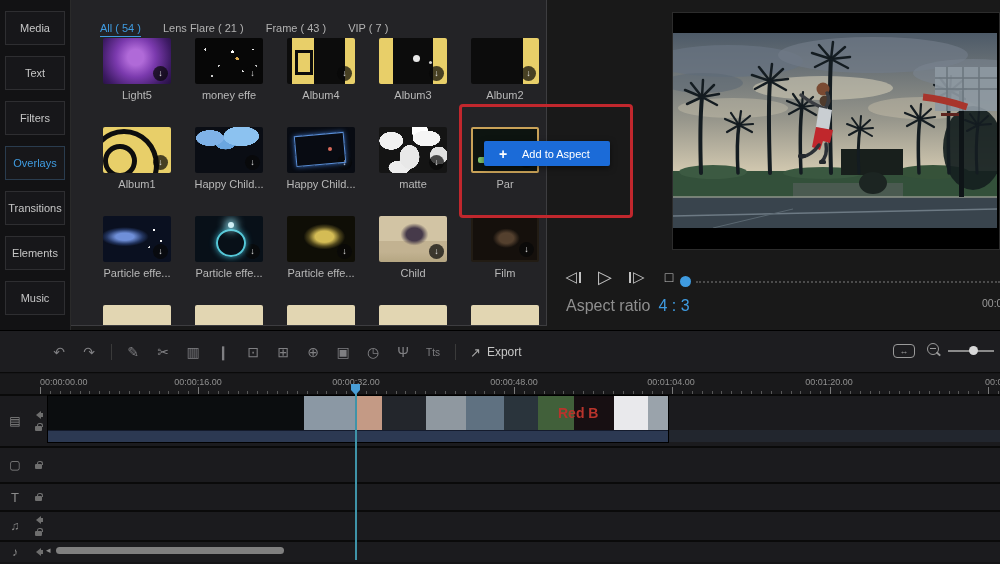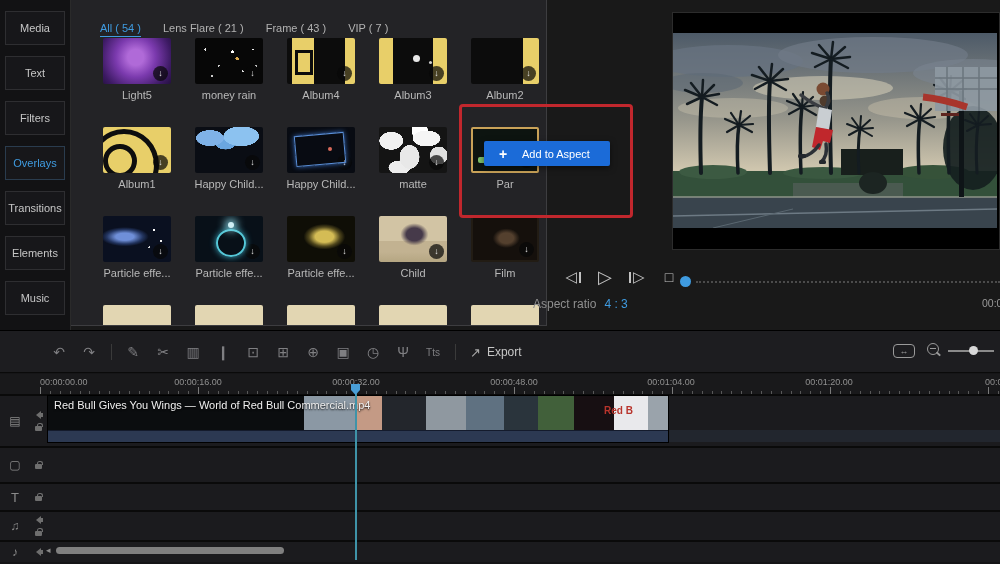--- a/index.html
+++ b/index.html
@@ -48,21 +48,21 @@
   .v-film{background:radial-gradient(ellipse 18px 13px at 52% 48%,#54402e 0 40%,transparent 75%),#15100c;border:2px solid #221c14;}
   .v-dogrow{background:radial-gradient(ellipse 16px 12px at 58% 85%,#473a50 0 45%,transparent 75%),linear-gradient(180deg,#e2d6b2 0 60%,#cfc09a);}
   
   .vframe{position:absolute;left:672px;top:12px;width:326px;height:236px;background:#000;border:1px solid #2c2c2c;}
   .scene{position:absolute;left:0;top:20px;}
   .pv-controls{position:absolute;left:562px;top:267px;display:flex;gap:10px;align-items:center;}
   .pvc-btn{width:22px;height:20px;display:flex;align-items:center;justify-content:center;gap:1.5px;color:#c2c2c2;font-size:15px;cursor:pointer;}
   .pvc-bar{width:2px;height:11px;background:#c2c2c2;}
   .dotline{position:absolute;left:696px;top:281px;width:304px;border-top:2px dotted #4b4b4b;cursor:pointer;}
   .seek-dot{position:absolute;left:680px;top:276px;width:11px;height:11px;border-radius:50%;background:#3f9be0;cursor:pointer;}
-  .aspect{position:absolute;left:533px;top:297px;font-size:12px;color:#8f8f8f;text-align:right;}
+  .aspect{position:absolute;left:566px;top:297px;font-size:16px;color:#8f8f8f;text-align:right;}
   .aspect .blue{color:#3f9be0;margin-left:8px;cursor:pointer;}
   .pv-time{position:absolute;left:982px;top:297px;font-size:10.5px;color:#9a9a9a;white-space:nowrap;}
   
   .redbox{position:absolute;left:459px;top:104px;width:168px;height:108px;border:3px solid #c1272d;border-radius:4px;z-index:40;}
   .ctx{position:absolute;left:484px;top:141px;width:126px;z-index:50;box-shadow:0 2px 6px rgba(0,0,0,.5);border-radius:2px;overflow:hidden;}
   .ctx-row{height:25px;display:flex;align-items:center;font-size:11px;background:#f2f2f2;color:#333;cursor:pointer;}
   .ctx-row.hl{background:#1b6bd8;color:#fff;}
   .ctx-ic{width:38px;display:flex;align-items:center;justify-content:center;}
   .plus{font-size:14px;font-weight:bold;}
   
@@ -95,21 +95,21 @@
   .ic-spk{position:relative;width:9px;height:8px;}
   .ic-spk::before{content:"";position:absolute;right:0;top:2px;width:3px;height:4px;background:#6e6e6e;}
   .ic-spk::after{content:"";position:absolute;right:2px;top:0;width:0;height:0;border:4px solid transparent;border-right:5px solid #6e6e6e;}
   .ic-lock{position:relative;width:7px;height:5px;background:#6e6e6e;border-radius:1px;margin-top:3px;}
   .ic-lock::before{content:"";position:absolute;left:1.5px;top:-3.5px;width:4px;height:3px;border:1px solid #6e6e6e;border-bottom:none;border-radius:2.5px 2.5px 0 0;}
   .audio-lane{position:absolute;left:48px;top:430px;width:952px;height:12px;background:#22262e;}
   .clip{position:absolute;left:48px;top:396px;width:620px;height:46px;outline:1px solid #000;cursor:pointer;z-index:5;}
   .clip-film{display:flex;height:34px;overflow:hidden;}
   .clip-audio{height:12px;background:#2c3952;border-top:1px solid #141b2c;box-sizing:border-box;}
   .clip-title{position:absolute;left:6px;top:3px;font-size:11px;color:#efefef;white-space:nowrap;text-shadow:0 1px 2px #000;z-index:6;}
-  .clip-frametext{position:absolute;left:556px;top:9px;font-size:10px;color:#b8342c;font-weight:bold;z-index:6;}
+  .clip-frametext{position:absolute;left:510px;top:9px;font-size:14px;color:#b8342c;font-weight:bold;z-index:6;}
   
   .ph-flag{position:absolute;left:351px;top:384px;width:9px;height:11px;background:#4a9fd8;
      clip-path:polygon(0 0,100% 0,100% 55%,50% 100%,0 55%);z-index:20;cursor:pointer;}
   .ph-line{position:absolute;left:355px;top:394px;width:1.5px;height:166px;background:#3f93a8;z-index:19;}
   
   .hscroll{position:absolute;left:56px;top:547px;width:228px;height:7px;border-radius:3.5px;background:#7f7f7f;cursor:pointer;z-index:21;}
   .hs-arrow{position:absolute;left:46px;top:545px;font-size:9px;color:#8a8a8a;cursor:pointer;z-index:21;}
 </style>
 </head>
 <body>
@@ -137,21 +137,21 @@
         <div class="cell">
           <div class="thumb v-light5">
             <div class="dl">↓</div>
           </div>
           <div class="th-label">Light5</div>
         </div>
         <div class="cell">
           <div class="thumb v-money">
             <div class="dl">↓</div>
           </div>
-          <div class="th-label">money rain</div>
+          <div class="th-label">money effe</div>
         </div>
         <div class="cell">
           <div class="thumb v-album4">
             <div class="dl">↓</div>
           </div>
           <div class="th-label">Album4</div>
         </div>
         <div class="cell">
           <div class="thumb v-album3">
             <div class="dl">↓</div>
@@ -592,21 +592,20 @@
       <div class="lane" style="top: 540px; height: 20px;">
         <div class="hdr" style="height: 20px; font-size: 12px;">♪</div>
         <div class="ctrls" style="height: 20px;">
           <span class="ic-spk"></span>
         </div>
       </div>
     </div>
   <div class="audio-lane"></div>
 
   <div class="clip" id="clip">
-    <div class="clip-title">Red Bull Gives You Wings — World of Red Bull Commercial.mp4</div>
     <div class="clip-frametext">Red B</div>
     <div class="clip-film" id="clipfilm">
         <div style="width: 256px; height: 34px; background: rgb(11, 13, 15); flex: 0 0 auto;"></div>
         <div style="width: 52px; height: 34px; background: rgb(139, 152, 164); flex: 0 0 auto;"></div>
         <div style="width: 26px; height: 34px; background: rgb(196, 154, 133); flex: 0 0 auto;"></div>
         <div style="width: 44px; height: 34px; background: rgb(35, 38, 44); flex: 0 0 auto;"></div>
         <div style="width: 40px; height: 34px; background: rgb(143, 152, 160); flex: 0 0 auto;"></div>
         <div style="width: 38px; height: 34px; background: rgb(95, 113, 129); flex: 0 0 auto;"></div>
         <div style="width: 34px; height: 34px; background: rgb(42, 52, 60); flex: 0 0 auto;"></div>
         <div style="width: 36px; height: 34px; background: rgb(65, 96, 58); flex: 0 0 auto;"></div>

